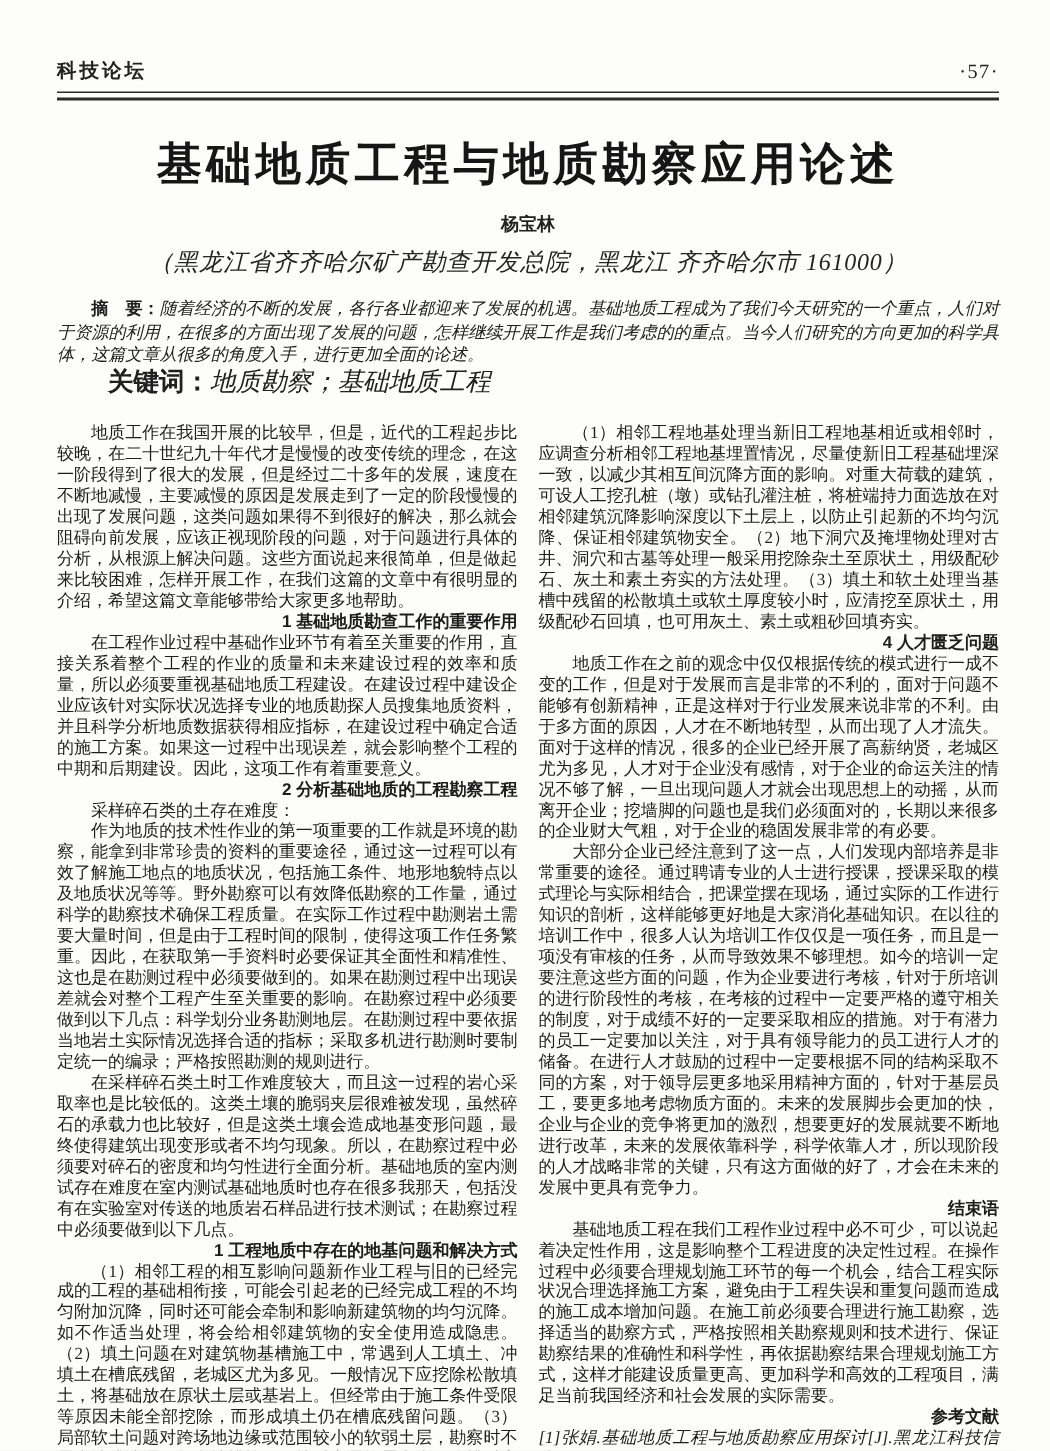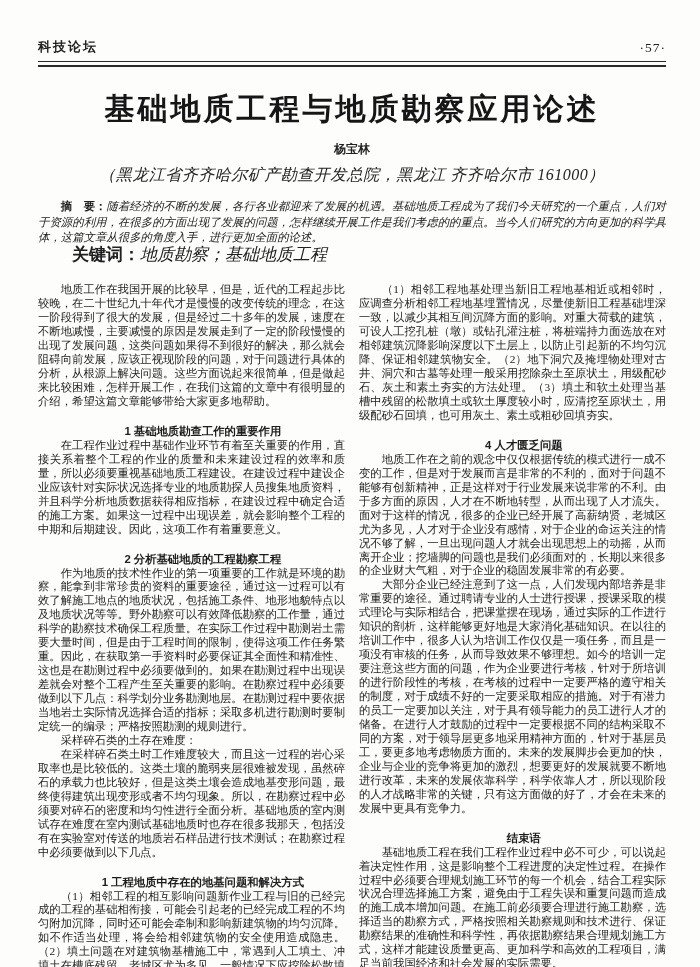--- a/index.html
+++ b/index.html
@@ -71,22 +71,21 @@
   .col{
     width:307px;
     font-size:11.35px;line-height:13.95px;
     text-align:justify;
     color:#1d1d1d;
   }
   .col p{margin:0;text-indent:2em;}
   .col p.h{
     font-weight:bold;
     font-family:"Liberation Sans","DejaVu Sans",sans-serif;
-    text-align:center;
-    margin-top:16px;
+    text-align:right;
   }
   .col p.center-h{
     font-weight:bold;text-indent:0;text-align:right;
     font-family:"Liberation Sans","DejaVu Sans",sans-serif;
   }
   .col p.ref{
     font-style:italic;text-indent:0;
   }
 </style>
 </head>
@@ -107,22 +106,22 @@
   <p class="abstract"><span class="lab">摘　要：</span><span>随着经济的不断的发展，各行各业都迎来了发展的机遇。基础地质工程成为了我们今天研究的一个重点，人们对于资源的利用，在很多的方面出现了发展的问题，怎样继续开展工作是我们考虑的的重点。当今人们研究的方向更加的科学具体，这篇文章从很多的角度入手，进行更加全面的论述。</span></p>
   <p class="keywords"><span class="lab">关键词：</span><span>地质勘察；基础地质工程</span></p>
 
   <div class="columns">
 
     <div class="col">
       <p>地质工作在我国开展的比较早，但是，近代的工程起步比较晚，在二十世纪九十年代才是慢慢的改变传统的理念，在这一阶段得到了很大的发展，但是经过二十多年的发展，速度在不断地减慢，主要减慢的原因是发展走到了一定的阶段慢慢的出现了发展问题，这类问题如果得不到很好的解决，那么就会阻碍向前发展，应该正视现阶段的问题，对于问题进行具体的分析，从根源上解决问题。这些方面说起来很简单，但是做起来比较困难，怎样开展工作，在我们这篇的文章中有很明显的介绍，希望这篇文章能够带给大家更多地帮助。</p>
       <p class="h">1 基础地质勘查工作的重要作用</p>
       <p>在工程作业过程中基础作业环节有着至关重要的作用，直接关系着整个工程的作业的质量和未来建设过程的效率和质量，所以必须要重视基础地质工程建设。在建设过程中建设企业应该针对实际状况选择专业的地质勘探人员搜集地质资料，并且科学分析地质数据获得相应指标，在建设过程中确定合适的施工方案。如果这一过程中出现误差，就会影响整个工程的中期和后期建设。因此，这项工作有着重要意义。</p>
       <p class="h">2 分析基础地质的工程勘察工程</p>
+      <p>采样碎石类的土存在难度：</p>
       <p>作为地质的技术性作业的第一项重要的工作就是环境的勘察，能拿到非常珍贵的资料的重要途径，通过这一过程可以有效了解施工地点的地质状况，包括施工条件、地形地貌特点以及地质状况等等。野外勘察可以有效降低勘察的工作量，通过科学的勘察技术确保工程质量。在实际工作过程中勘测岩土需要大量时间，但是由于工程时间的限制，使得这项工作任务繁重。因此，在获取第一手资料时必要保证其全面性和精准性、这也是在勘测过程中必须要做到的。如果在勘测过程中出现误差就会对整个工程产生至关重要的影响。在勘察过程中必须要做到以下几点：科学划分业务勘测地层。在勘测过程中要依据当地岩土实际情况选择合适的指标；采取多机进行勘测时要制定统一的编录；严格按照勘测的规则进行。</p>
-      <p>采样碎石类的土存在难度：</p>
       <p>在采样碎石类土时工作难度较大，而且这一过程的岩心采取率也是比较低的。这类土壤的脆弱夹层很难被发现，虽然碎石的承载力也比较好，但是这类土壤会造成地基变形问题，最终使得建筑出现变形或者不均匀现象。所以，在勘察过程中必须要对碎石的密度和均匀性进行全面分析。基础地质的室内测试存在难度在室内测试基础地质时也存在很多我那天，包括没有在实验室对传送的地质岩石样品进行技术测试；在勘察过程中必须要做到以下几点。</p>
       <p class="h">1 工程地质中存在的地基问题和解决方式</p>
       <p>（1）相邻工程的相互影响问题新作业工程与旧的已经完成的工程的基础相衔接，可能会引起老的已经完成工程的不均匀附加沉降，同时还可能会牵制和影响新建筑物的均匀沉降。如不作适当处理，将会给相邻建筑物的安全使用造成隐患。（2）填土问题在对建筑物基槽施工中，常遇到人工填土、冲填土在槽底残留，老城区尤为多见。一般情况下应挖除松散填土，将基础放在原状土层或基岩上。但经常由于施工条件受限等原因未能全部挖除，而形成填土仍在槽底残留问题。（3）局部软土问题对跨场地边缘或范围较小的软弱土层，勘察时不易查清或遗漏，但在地槽施工开挖时容易揭露出来，验槽时应查明其深度和分布范围，必要时分析软土的密度和力学性质。</p>
 
     </div>
 
     <div class="col">
       <p>（1）相邻工程地基处理当新旧工程地基相近或相邻时，应调查分析相邻工程地基埋置情况，尽量使新旧工程基础埋深一致，以减少其相互间沉降方面的影响。对重大荷载的建筑，可设人工挖孔桩（墩）或钻孔灌注桩，将桩端持力面选放在对相邻建筑沉降影响深度以下土层上，以防止引起新的不均匀沉降、保证相邻建筑物安全。（2）地下洞穴及掩埋物处理对古井、洞穴和古墓等处理一般采用挖除杂土至原状土，用级配砂石、灰土和素土夯实的方法处理。（3）填土和软土处理当基槽中残留的松散填土或软土厚度较小时，应清挖至原状土，用级配砂石回填，也可用灰土、素土或粗砂回填夯实。</p>
       <p class="h">4 人才匮乏问题</p>
       <p>地质工作在之前的观念中仅仅根据传统的模式进行一成不变的工作，但是对于发展而言是非常的不利的，面对于问题不能够有创新精神，正是这样对于行业发展来说非常的不利。由于多方面的原因，人才在不断地转型，从而出现了人才流失。面对于这样的情况，很多的企业已经开展了高薪纳贤，老城区尤为多见，人才对于企业没有感情，对于企业的命运关注的情况不够了解，一旦出现问题人才就会出现思想上的动摇，从而离开企业；挖墙脚的问题也是我们必须面对的，长期以来很多的企业财大气粗，对于企业的稳固发展非常的有必要。</p>

